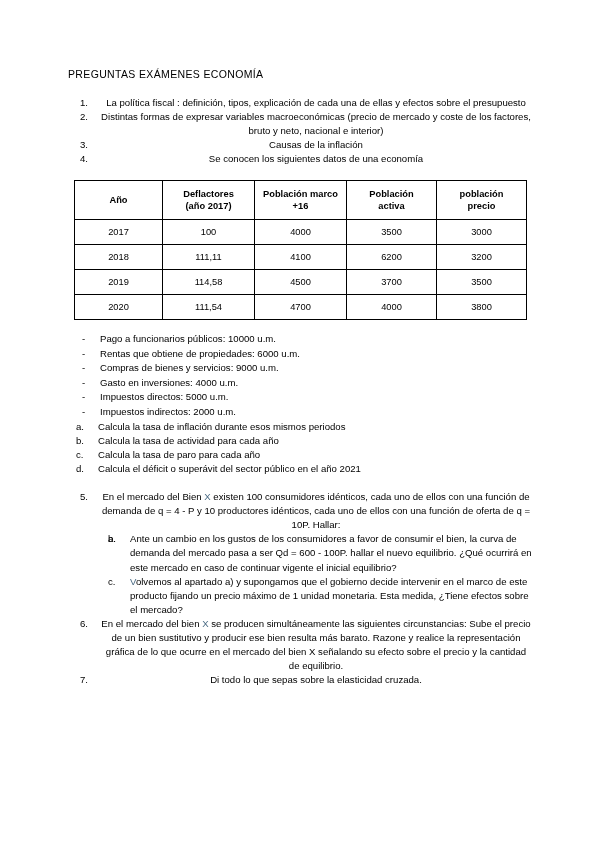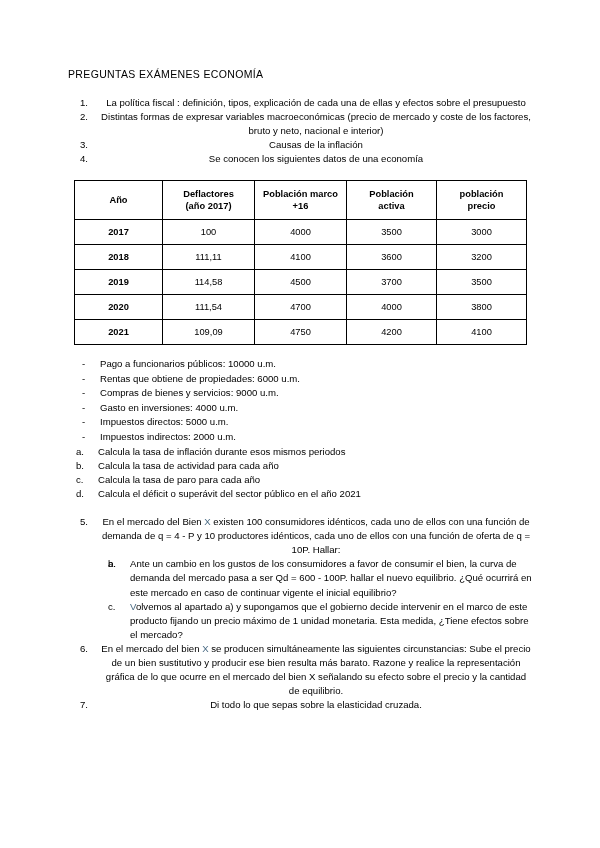--- a/index.html
+++ b/index.html
@@ -112,21 +112,21 @@
   }
   table.data th {
     font-weight: bold;
     height: 38px;
   }
   table.data td {
     height: 24px;
     font-weight: normal;
   }
   table.data td.yr {
-    font-weight: bold;
+    font-weight: normal;
   }
   table.data col.c1 { width: 88px; }
   table.data col.c2 { width: 92px; }
   table.data col.c3 { width: 92px; }
   table.data col.c4 { width: 90px; }
   table.data col.c5 { width: 90px; }
   .accent {
     color: #4a6b84;
   }
 </style>
@@ -197,43 +197,36 @@
           <td class="yr">2017</td>
           <td>100</td>
           <td>4000</td>
           <td>3500</td>
           <td>3000</td>
         </tr>
         <tr>
           <td class="yr">2018</td>
           <td>111,11</td>
           <td>4100</td>
-          <td>3600</td>
+          <td>6200</td>
           <td>3200</td>
         </tr>
         <tr>
           <td class="yr">2019</td>
           <td>114,58</td>
           <td>4500</td>
           <td>3700</td>
           <td>3500</td>
         </tr>
         <tr>
           <td class="yr">2020</td>
           <td>111,54</td>
           <td>4700</td>
           <td>4000</td>
           <td>3800</td>
-        </tr>
-        <tr>
-          <td class="yr">2021</td>
-          <td>109,09</td>
-          <td>4750</td>
-          <td>4200</td>
-          <td>4100</td>
         </tr>
       </tbody>
     </table>
   </div>
 
   <ul class="dashlist">
     <li>
       <span class="dash">-</span>
       <span>Pago a funcionarios públicos: 10000 u.m.</span>
     </li>

